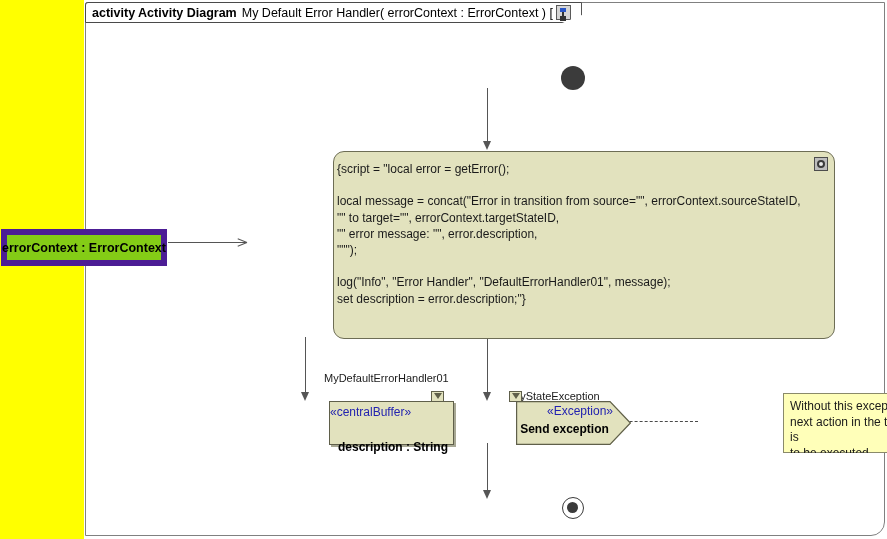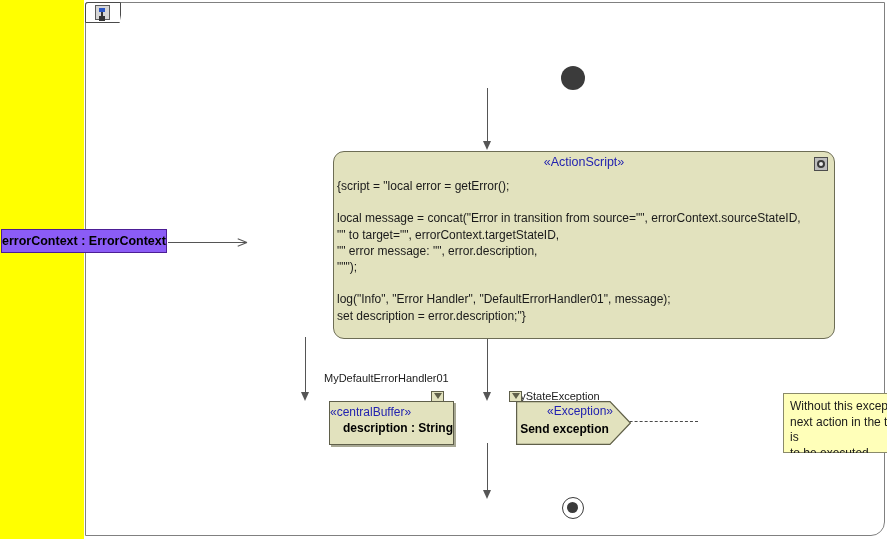--- a/index.html
+++ b/index.html
@@ -215,25 +215,25 @@
     box-sizing: border-box;
     box-shadow: 2px 2px 0 0 #a8a894;
   }
   #cb-stereotype {
     text-align: left;
     color: #2323b0;
     font-size: 12px;
     margin-top: 3px;
   }
   #cb-label {
-    text-align: right;
+    text-align: left;
     color: #000000;
     font-size: 12px;
     font-weight: bold;
-    margin-top: 2px;
+    margin-top: 21px;
     padding-left: 8px;
   }
 
   
   #exception-node {
     left: 430px; top: 398px;
     width: 115px; height: 44px;
   }
   #exception-shape {
     position: absolute;
@@ -284,23 +284,23 @@
   .pin-label {
     position: absolute;
     font-size: 11px;
     color: #1a1a1a;
     white-space: nowrap;
   }
 
   
   #param-node {
     left: 1px; top: 229px;
-    width: 166px; height: 24px;
-    background: #8b5cf6;
-    border: 1px solid #4c1d95;
+    width: 166px; height: 37px;
+    background: #84cc16;
+    border: 6px solid #4c1d95;
     box-sizing: border-box;
     display: flex;
     align-items: center;
     justify-content: center;
     font-size: 12.5px;
     font-weight: bold;
     color: #000000;
     white-space: nowrap;
   }
 
@@ -346,21 +346,20 @@
     <div class="vline" style="left:401px; top:440px; height:54px;"></div>
     <div class="arrow-down" style="left:396.5px; top:487px;"></div>
 
     <div class="hline" style="left:82px; top:239px; width:78px;"></div>
     <div class="arrow-right-open" style="left:151px; top:234px;"></div>
 
     <div class="dashline" style="left:463px; top:418px; width:149px;"></div>
 
     <div id="action-node" class="abs">
       <div id="action-gear-icon"></div>
-      <div id="action-stereotype">«ActionScript»</div>
       <div id="action-script">{script = "local error = getError();
 
 local message = concat("Error in transition from source="", errorContext.sourceStateID,
 "" to target="", errorContext.targetStateID,
 "" error message: "", error.description,
 """);
 
 log("Info", "Error Handler", "DefaultErrorHandler01", message);
 set description = error.description;"}</div>
     </div>
@@ -393,16 +392,18 @@
     </div>
 
     <div id="initial-node" class="abs"></div>
     <div id="final-node" class="abs"></div>
 
   </div>
 
   <div id="param-node" class="abs">errorContext : ErrorContext</div>
 
   <div id="frame-title">
+    <span class="kw">activity Activity Diagram</span>
+    <span class="nm">My Default Error Handler( errorContext : ErrorContext ) [</span>
     <span class="tab-icon"></span>
   </div>
 
 </div>
 
 </body></html>

